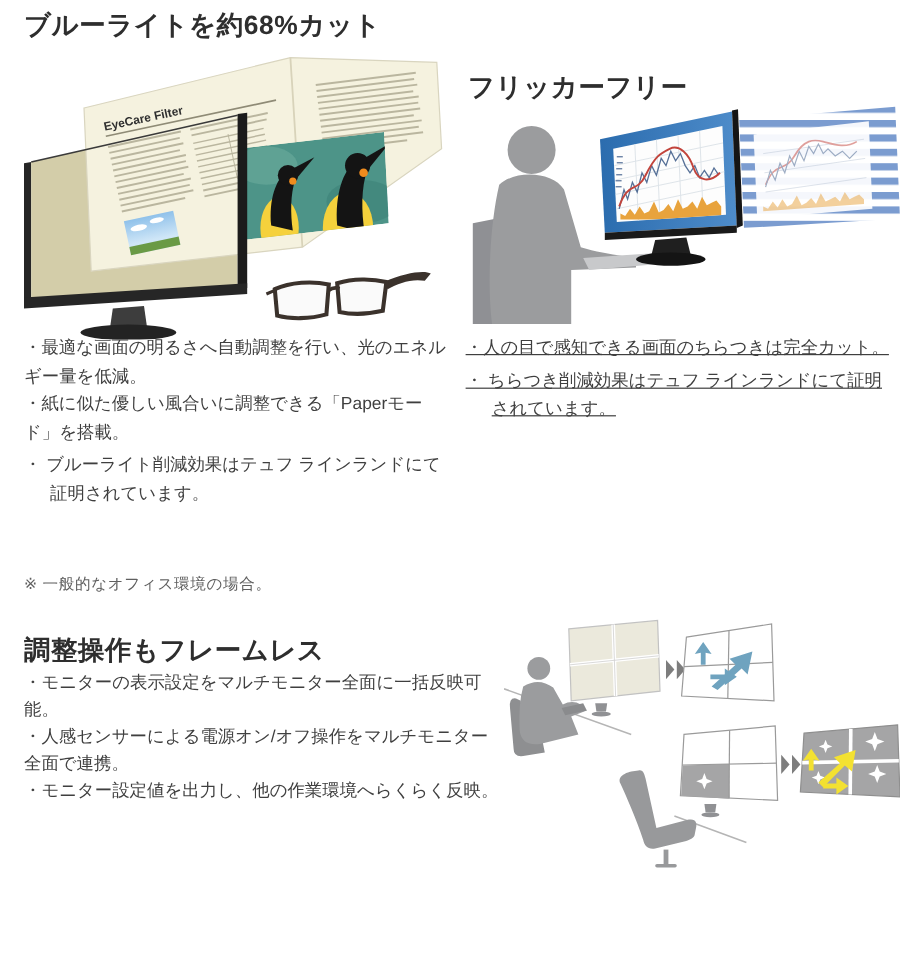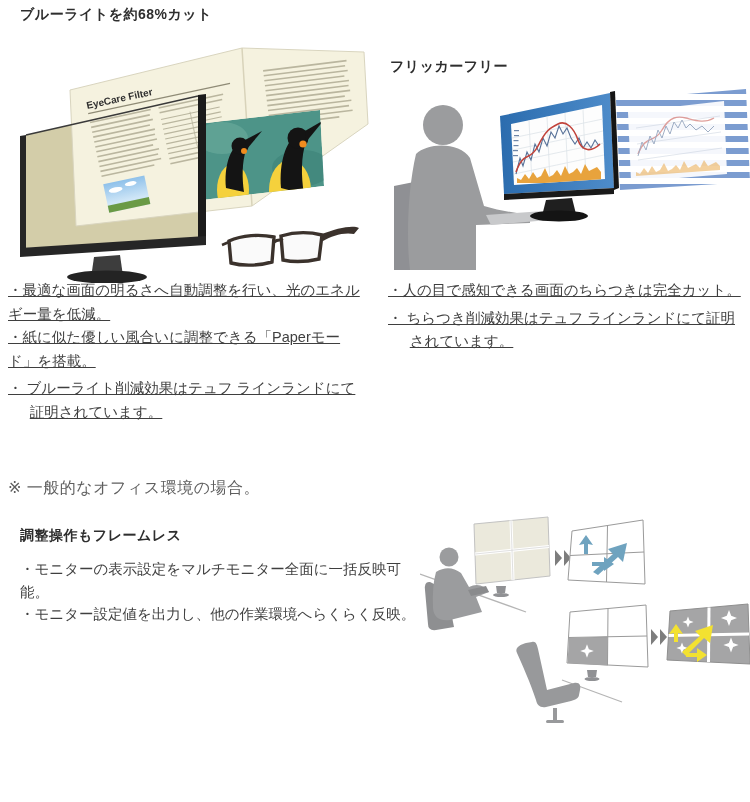--- a/index.html
+++ b/index.html
@@ -4,42 +4,42 @@
 <style>
   html,body{margin:0;padding:0;}
   body{
     width:750px;height:802px;position:relative;overflow:hidden;
     background:#ffffff;
     font-family:"Liberation Sans","DejaVu Sans",sans-serif;
     color:#3f3f3f;
   }
   .sec-title{
     position:absolute;margin:0;
-    font-size:14px;font-weight:bold;color:#2e2e2e;letter-spacing:.5px;
+    font-size:22px;font-weight:bold;color:#2e2e2e;letter-spacing:.5px;
   }
   #title-bluelight{left:20px;top:6px;}
   #title-flicker{left:390px;top:58px;}
   #title-frameless{left:20px;top:527px;}
   .figure{position:absolute;}
   #figure-bluelight{left:2px;top:38px;width:372px;height:245px;}
   #figure-flicker{left:378px;top:88px;width:372px;height:182px;}
   #figure-frameless{left:420px;top:512px;width:330px;height:235px;}
   .figure svg{display:block;width:100%;height:100%;}
   .bullets{
     position:absolute;margin:0;padding:0;list-style:none;
     font-size:14.5px;line-height:23.5px;color:#3f3f3f;
   }
-  #bullets-bluelight{left:8px;top:279px;width:353px;text-decoration:underline;}
+  #bullets-bluelight{left:20px;top:279px;width:353px;}
   #bullets-flicker{left:388px;top:279px;width:356px;text-decoration:underline;}
   #bullets-frameless{left:20px;top:558px;width:400px;line-height:22.5px;}
   .bullets li{margin:0;padding:0;}
   li.hang{padding-left:1.5em;text-indent:-1.5em;margin-top:4px;}
   .note{
-    position:absolute;left:8px;top:478px;margin:0;
-    font-size:16px;color:#5f5f5f;letter-spacing:.5px;
+    position:absolute;left:20px;top:478px;margin:0;
+    font-size:13px;color:#5f5f5f;letter-spacing:.5px;
   }
 </style>
 </head>
 <body>
 
 <h2 class="sec-title" id="title-bluelight">ブルーライトを約68%カット</h2>
 
 <div class="figure" id="figure-bluelight">
   <svg viewBox="0 0 372 245" xmlns="http://www.w3.org/2000/svg">
     <defs>
@@ -231,20 +231,21 @@
 
 <ul class="bullets" id="bullets-flicker">
   <li>・人の目で感知できる画面のちらつきは完全カット。</li>
   <li class="hang">・ ちらつき削減効果はテュフ ラインランドにて証明されています。</li>
 </ul>
 
 <h2 class="sec-title" id="title-frameless">調整操作もフレームレス</h2>
 
 <ul class="bullets" id="bullets-frameless">
   <li>・モニターの表示設定をマルチモニター全面に一括反映可能。</li>
+  <li>・人感センサーによる電源オン/オフ操作をマルチモニター全面で連携。</li>
   <li>・モニター設定値を出力し、他の作業環境へらくらく反映。</li>
 </ul>
 
 <div class="figure" id="figure-frameless">
   <svg viewBox="0 0 330 235" xmlns="http://www.w3.org/2000/svg">
     <defs>
       <path id="star4" d="M0,-8 L2.2,-2.2 L8,0 L2.2,2.2 L0,8 L-2.2,2.2 L-8,0 L-2.2,-2.2 Z" fill="#ffffff"></path>
     </defs>
 
     <line x1="0" y1="62" x2="106" y2="100" stroke="#b5b5b5" stroke-width="1.3"></line>

